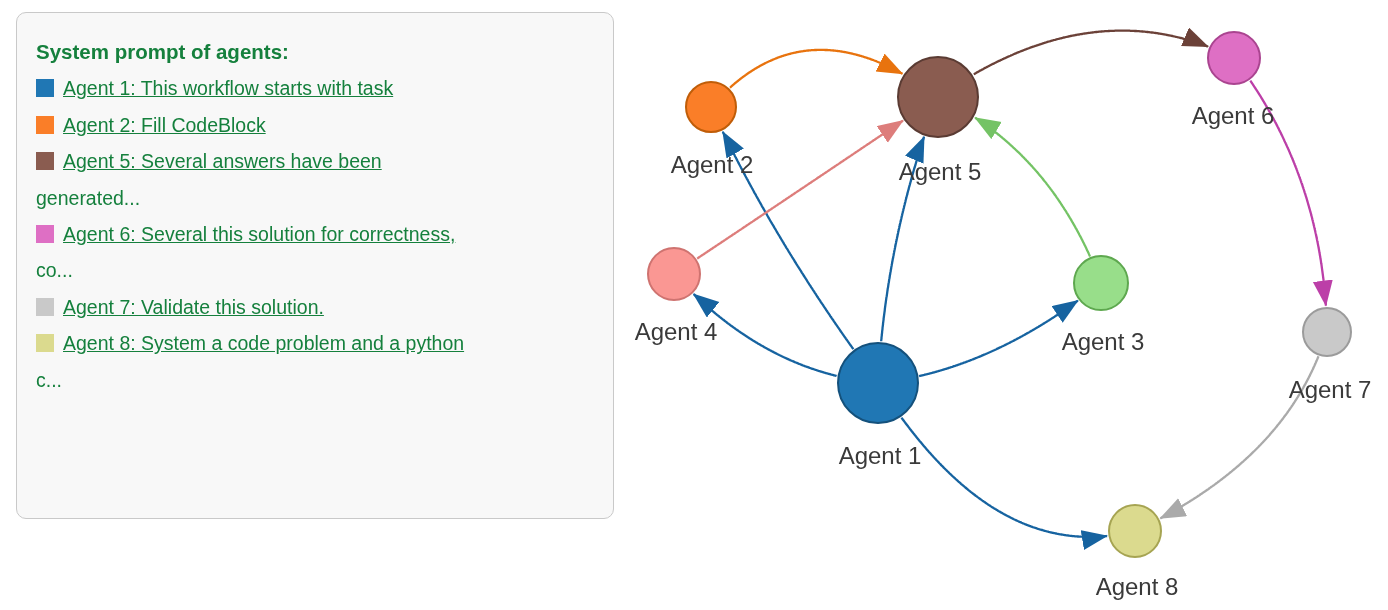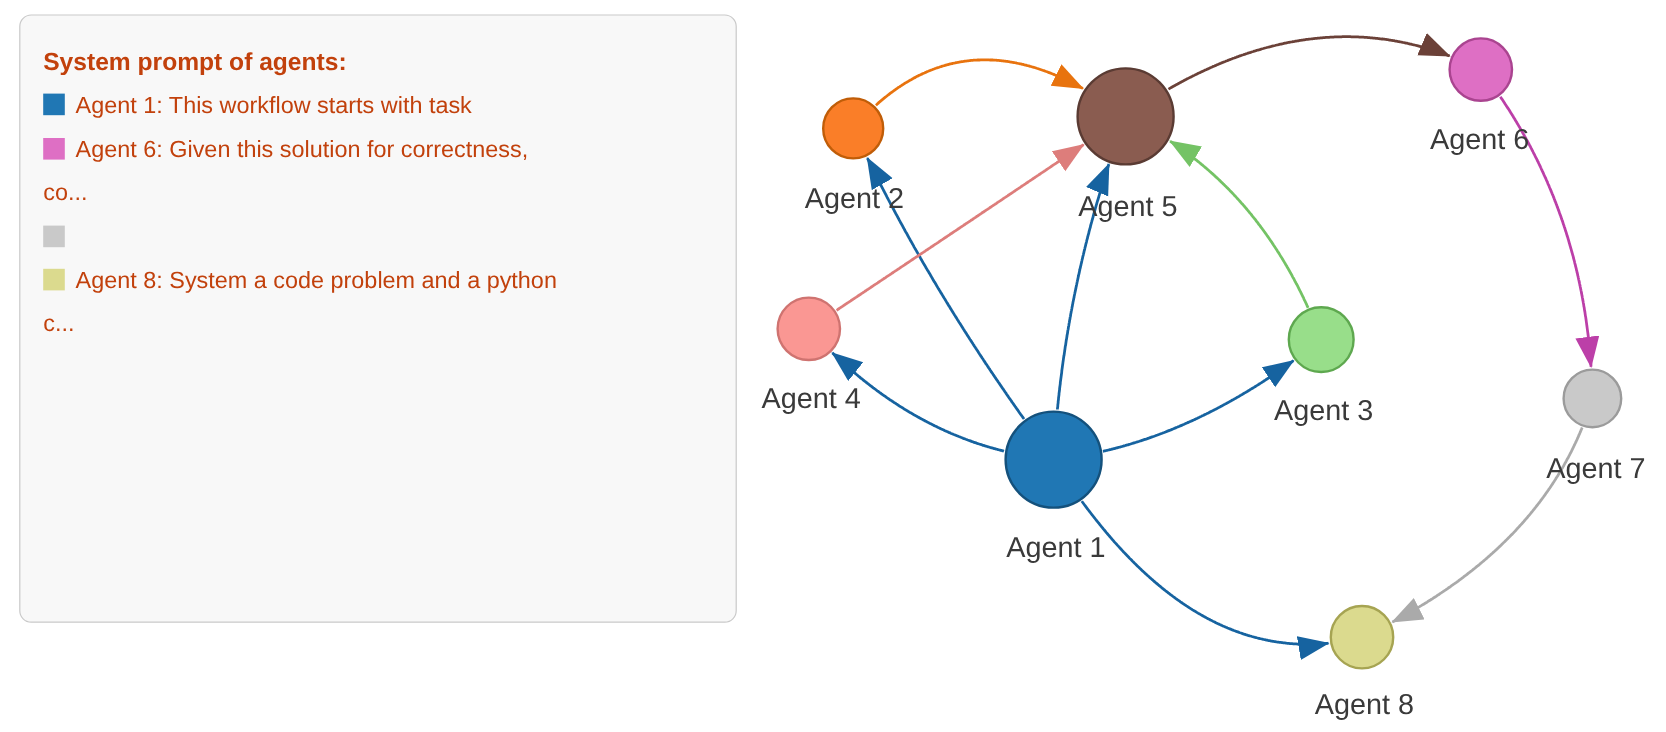--- a/index.html
+++ b/index.html
@@ -25,38 +25,39 @@
     position: absolute;
     left: 16px;
     top: 12px;
     width: 598px;
     height: 507px;
     box-sizing: border-box;
     background: #f8f8f8;
     border: 1.5px solid #c9c9c9;
     border-radius: 10px;
     padding: 21px 10px 18px 19px;
-    color: #c2410c;
+    color: #15803d;
     font-size: 19.5px;
     line-height: 36.4px;
     z-index: 2;
   }
   #legend .legend-title {
     font-weight: 700;
     font-size: 20.5px;
   }
   .entry .sq {
     display: inline-block;
     width: 18px;
     height: 18px;
     margin-right: 9px;
     vertical-align: -2px;
   }
   .entry .l1 {
     white-space: nowrap;
+    text-decoration: underline;
   }
   .entry .l2 {
     display: block;
     white-space: nowrap;
   }
   .entry .l2:empty {
     display: none;
   }
 </style>
 </head>
@@ -129,31 +130,39 @@
       <text x="1137" y="595" text-anchor="middle" font-size="24" fill="#3a3a3a" font-family="&quot;Liberation Sans&quot;, sans-serif">Agent 8</text>
     </svg>
 
   <div id="legend">
     <div class="legend-title">System prompt of agents:</div>
 
     <div class="entry">
       <span class="sq" style="background-color: rgb(32, 119, 180);"></span><span class="l1">Agent 1: This workflow starts with task</span>
     </div>
 
-
+    <div class="entry">
+      <span class="sq" style="background-color: rgb(250, 126, 40);"></span><span class="l1">Agent 2: Fill CodeBlock</span>
+      
+    </div>
 
 
 
     <div class="entry">
-      <span class="sq" style="background-color: rgb(222, 111, 196);"></span><span class="l1">Agent 6: Given this solution for correctness,</span>
+      <span class="sq" style="background-color: rgb(138, 92, 80);"></span><span class="l1">Agent 5: Several answers have been</span>
+      <span class="l2">generated...</span>
+    </div>
+
+    <div class="entry">
+      <span class="sq" style="background-color: rgb(222, 111, 196);"></span><span class="l1">Agent 6: Several this solution for correctness,</span>
       <span class="l2">co...</span>
     </div>
 
     <div class="entry">
-      <span class="sq" style="background-color: rgb(201, 201, 201);"></span>
+      <span class="sq" style="background-color: rgb(201, 201, 201);"></span><span class="l1">Agent 7: Validate this solution.</span>
       
     </div>
 
     <div class="entry">
       <span class="sq" style="background-color: rgb(219, 218, 142);"></span><span class="l1">Agent 8: System a code problem and a python</span>
       <span class="l2">c...</span>
     </div>
   </div>
 
 </div>

